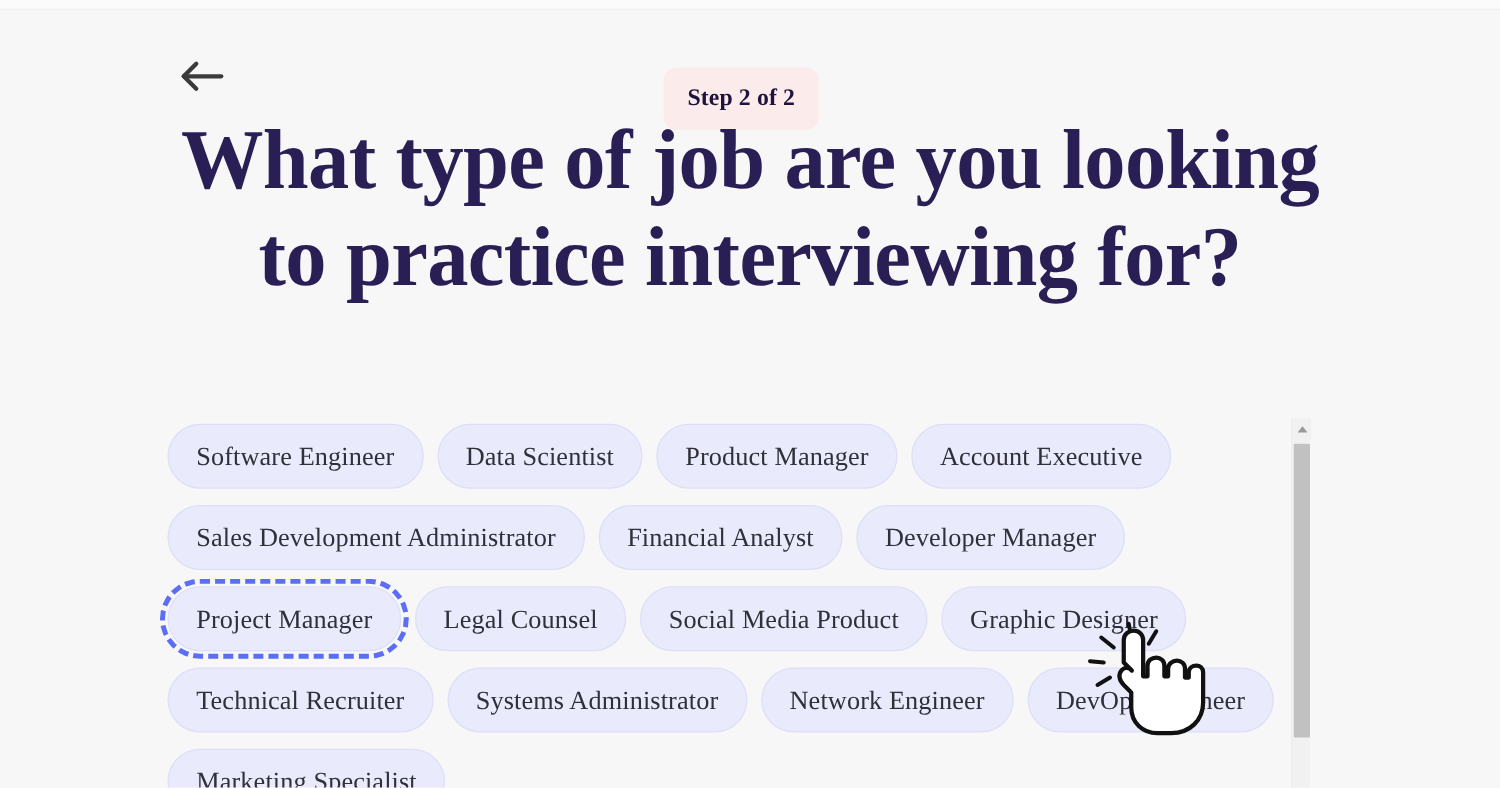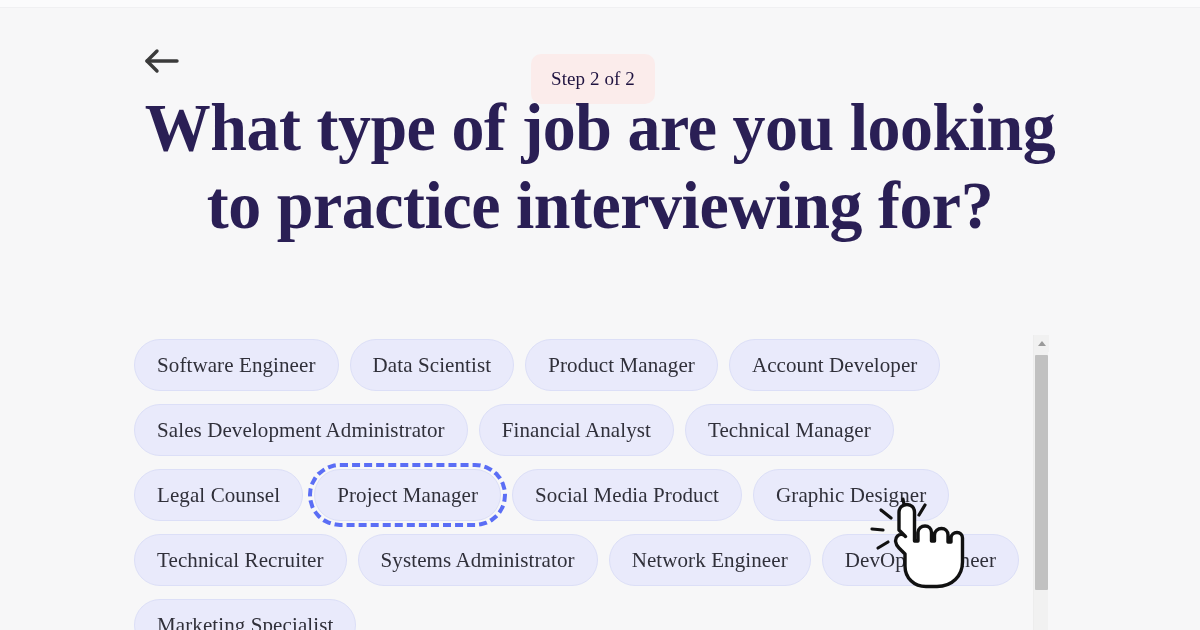--- a/index.html
+++ b/index.html
@@ -63,21 +63,21 @@
     left: 531px;
     top: 23px;
     width: 124px;
     height: 50px;
     background: #fbeceb;
     border-radius: 10px;
     display: flex;
     align-items: center;
     justify-content: center;
     font-family: "Liberation Serif", "DejaVu Serif", serif;
-    font-weight: normal;
+    font-weight: bold;
     font-size: 19px;
     color: #1f1340;
     letter-spacing: 0.1px;
   }
 
   
   .title {
     position: absolute;
     top: 79px;
     left: 100px;
@@ -211,36 +211,36 @@
         <div class="chip">
           <span>Software Engineer</span>
         </div>
         <div class="chip">
           <span>Data Scientist</span>
         </div>
         <div class="chip">
           <span>Product Manager</span>
         </div>
         <div class="chip">
-          <span>Account Developer</span>
+          <span>Account Executive</span>
         </div>
         <div class="chip">
           <span>Sales Development Administrator</span>
         </div>
         <div class="chip">
           <span>Financial Analyst</span>
         </div>
         <div class="chip">
-          <span>Technical Manager</span>
-        </div>
-        <div class="chip">
-          <span>Legal Counsel</span>
+          <span>Developer Manager</span>
         </div>
         <div class="chip focused">
           <span>Project Manager</span>
+        </div>
+        <div class="chip">
+          <span>Legal Counsel</span>
         </div>
         <div class="chip">
           <span>Social Media Product</span>
         </div>
         <div class="chip">
           <span>Graphic Designer</span>
         </div>
         <div class="chip">
           <span>Technical Recruiter</span>
         </div>

